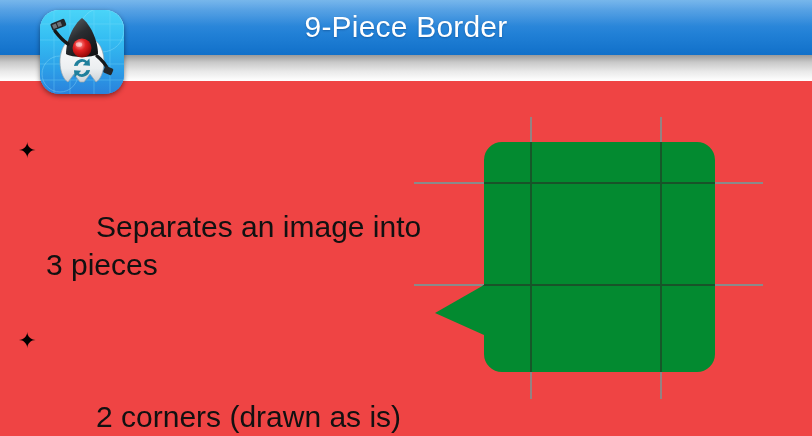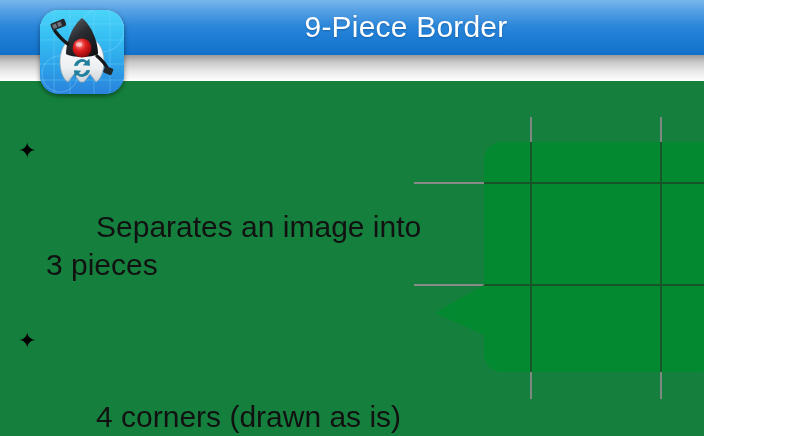--- a/index.html
+++ b/index.html
@@ -10,23 +10,23 @@
   body {
     width: 812px;
     height: 436px;
     background: #ffffff;
     font-family: "Liberation Sans", sans-serif;
     overflow: hidden;
   }
 
   #slide {
     position: relative;
-    width: 704px;
+    width: 812px;
     height: 436px;
-    background: #15803d;
+    background: #ef4444;
     overflow: hidden;
   }
 
   
   .header-bar {
     position: absolute;
     left: 0;
     top: 0;
     width: 812px;
     height: 55px;
@@ -209,21 +209,21 @@
     </svg>
   </div>
 
   <div class="bullets">
     <div class="bullet-row">
       <span class="bullet-mark">✦</span>
       <span>Separates an image into 3 pieces</span>
     </div>
     <div class="bullet-row">
       <span class="bullet-mark">✦</span>
-      <span>4 corners (drawn as is)</span>
+      <span>2 corners (drawn as is)</span>
     </div>
 
   </div>
 
   <div class="diagram">
     <svg viewBox="0 0 400 320" xmlns="http://www.w3.org/2000/svg">
 
       <g id="guides-under" stroke="#8a8a8a" stroke-width="1.8" fill="none">
         <line id="gv0" x1="131" y1="17" x2="131" y2="299"></line>
         <line id="gv1" x1="261" y1="17" x2="261" y2="299"></line>

